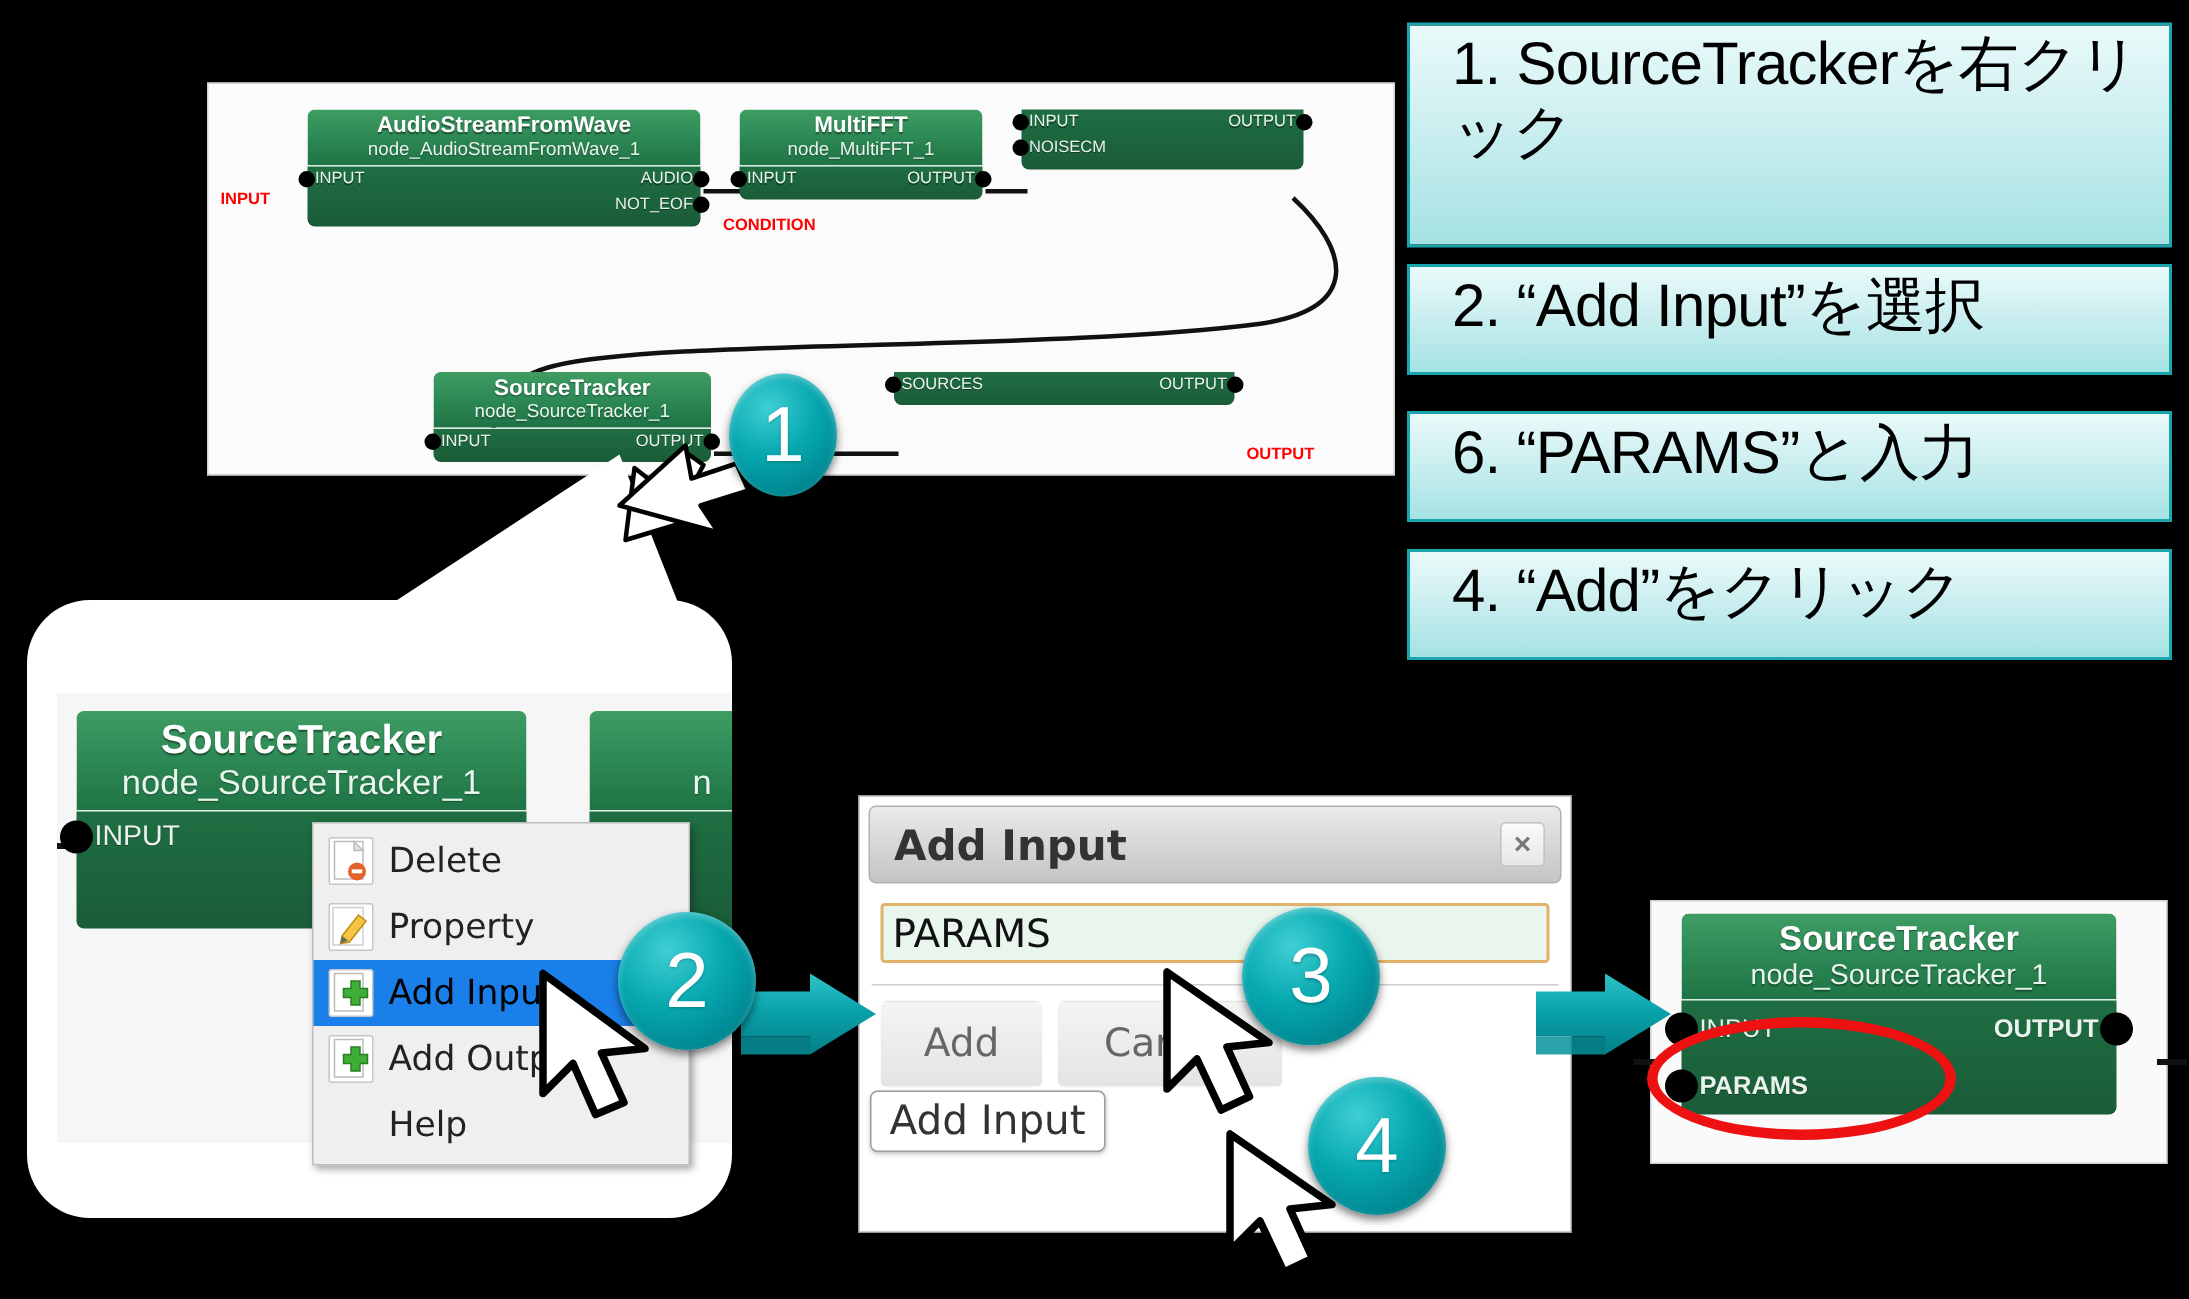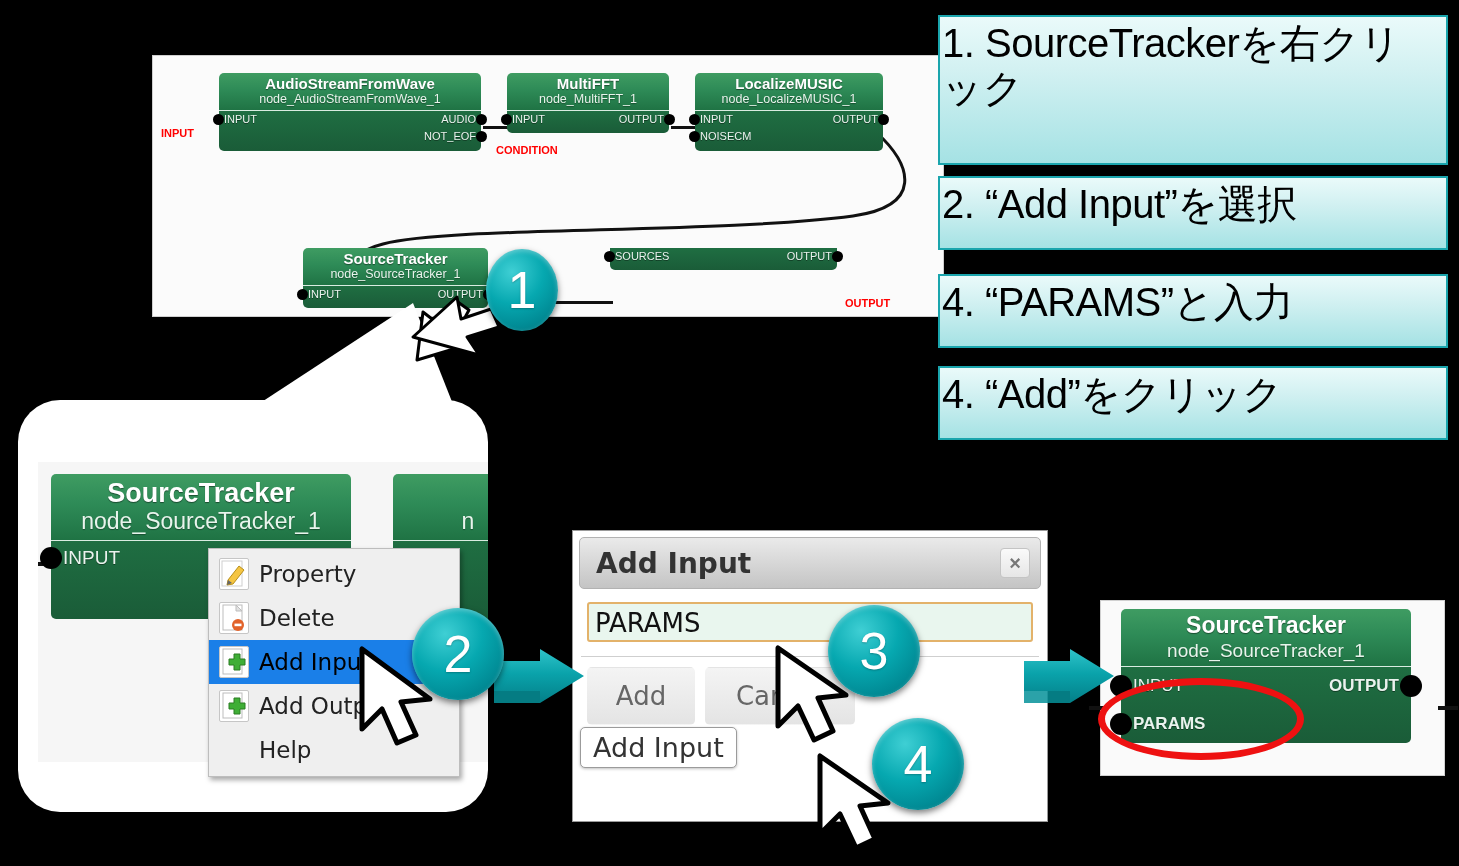--- a/index.html
+++ b/index.html
@@ -45,32 +45,32 @@
     background:#000; z-index:5;
   }
   .ext-label {
     position:absolute; color:#f00; font-size:11px; font-weight:bold;
     white-space:nowrap; line-height:11px;
   }
   .wire { position:absolute; background:#111; height:3px; }
 
   
   #top-canvas {
-    position:absolute; left:152px; top:55px; width:792px; height:262px;
+    position:absolute; left:138px; top:55px; width:792px; height:262px;
     background:#fbfbfb; border:1px solid #cfcfcf;
   }
 
   
   .instr {
     position:absolute;
     background:linear-gradient(180deg,#eafafa 0%,#d0f0f1 40%,#a5e2e4 100%);
     border:2px solid #1aa5ad;
     color:#000;
     font-size:40px; line-height:1.12;
-    padding:4px 10px 4px 2px;
+    padding:4px 10px 4px 28px;
     letter-spacing:-0.5px;
   }
 
   
   .badge {
     position:absolute; border-radius:50%;
     background:radial-gradient(circle at 36% 28%, #3fcfd4 0%, #06a8b0 42%, #018c96 72%, #027078 100%);
     box-shadow:0 3px 6px rgba(0,0,0,.5), inset 0 2px 5px rgba(255,255,255,.35);
     color:#fff; display:flex; align-items:center; justify-content:center;
     font-size:52px; font-weight:400; line-height:1;
@@ -210,24 +210,20 @@
         <span class="port-out">OUTPUT</span>
       </div>
       <span class="dot" style="left:-6px;top:3px;"></span>
       <span class="dot" style="right:-6px;top:3px;"></span>
     </div>
   </div>
 
   <div class="wire" style="left:518px;top:70px;width:28px;"></div>
 
   <div class="node" style="left:542px;top:17px;width:188px;">
-    <div class="node-head">
-      <div class="node-title">LocalizeMUSIC</div>
-      <div class="node-sub">node_LocalizeMUSIC_1</div>
-    </div>
     <div class="node-body" style="height:40px;">
       <div class="port-row">
         <span class="port-in">INPUT</span>
         <span class="port-out">OUTPUT</span>
       </div>
       <div class="port-row">
         <span class="port-in">NOISECM</span>
       </div>
       <span class="dot" style="left:-6px;top:3px;"></span>
       <span class="dot" style="left:-6px;top:20px;"></span>
@@ -260,21 +256,21 @@
       </div>
       <span class="dot" style="left:-6px;top:3px;"></span>
       <span class="dot" style="right:-6px;top:3px;"></span>
     </div>
   </div>
   <span class="ext-label" style="left:692px;top:242px;">OUTPUT</span>
 </div>
 
 <div class="instr" style="left:938px;top:15px;width:510px;height:150px;">1. SourceTrackerを右クリック</div>
 <div class="instr" style="left:938px;top:176px;width:510px;height:74px;">2. “Add Input”を選択</div>
-<div class="instr" style="left:938px;top:274px;width:510px;height:74px;">4. “PARAMS”と入力</div>
+<div class="instr" style="left:938px;top:274px;width:510px;height:74px;">6. “PARAMS”と入力</div>
 <div class="instr" style="left:938px;top:366px;width:510px;height:74px;">4. “Add”をクリック</div>
 
 <svg style="position:absolute;left:395px;top:290px;width:140px;height:80px;z-index:20;">
   <path d="M 22 70 L 28 22 L 46 36 L 60 10 L 74 20 L 60 46 L 82 52 Z" fill="#fff" stroke="#000" stroke-width="3" stroke-linejoin="round"></path>
 </svg>
 <svg style="position:absolute;left:405px;top:285px;width:150px;height:80px;z-index:21;">
   <path d="M 8 52 L 52 12 L 56 34 L 86 24 L 94 42 L 62 52 L 74 70 Z" fill="#fff" stroke="#000" stroke-width="3" stroke-linejoin="round"></path>
 </svg>
 <div class="badge" style="left:486px;top:249px;width:72px;height:82px;border-radius:50%;z-index:25;">1</div>
 
@@ -308,44 +304,44 @@
         <div class="port-row" style="height:34px;">
           <span class="port-in" style="font-size:19px;line-height:34px;left:2px;">S</span>
         </div>
       </div>
     </div>
 
   </div>
 </div>
 
 <div id="ctxmenu">
-
-  <div class="mi">
-    <span class="ico">
-      <svg width="28" height="30" viewBox="0 0 28 30">
-        <rect x="2" y="2" width="20" height="25" fill="#fff" stroke="#cfcfcf"></rect>
-        <path d="M8 21 L19 7 L24 11 L13 25 L7 26 Z" fill="#f5c542" stroke="#b98f18" stroke-width="1"></path>
-        <path d="M7 26 L8 21 L12 24 Z" fill="#666"></path>
-      </svg>
-    </span>
-    <span>Property</span>
-  </div>
 
   <div class="mi">
     <span class="ico">
       <svg width="28" height="30" viewBox="0 0 28 30">
         <rect x="3" y="2" width="19" height="25" fill="#fff" stroke="#bdbdbd"></rect>
         <path d="M16 2 L22 8 L16 8 Z" fill="#e2e2e2" stroke="#bdbdbd"></path>
         <circle cx="18" cy="22" r="6" fill="#e2622a"></circle>
         <rect x="14.5" y="20.6" width="7" height="2.6" fill="#fff"></rect>
       </svg>
     </span>
     <span>Delete</span>
   </div>
 
+  <div class="mi">
+    <span class="ico">
+      <svg width="28" height="30" viewBox="0 0 28 30">
+        <rect x="2" y="2" width="20" height="25" fill="#fff" stroke="#cfcfcf"></rect>
+        <path d="M8 21 L19 7 L24 11 L13 25 L7 26 Z" fill="#f5c542" stroke="#b98f18" stroke-width="1"></path>
+        <path d="M7 26 L8 21 L12 24 Z" fill="#666"></path>
+      </svg>
+    </span>
+    <span>Property</span>
+  </div>
+
   <div class="mi sel">
     <span class="ico">
       <svg width="28" height="30" viewBox="0 0 28 30">
         <rect x="3" y="2" width="19" height="25" fill="#fff" stroke="#bdbdbd"></rect>
         <path d="M9 12 h5 v-5 h6 v5 h5 v6 h-5 v5 h-6 v-5 h-5 Z" fill="#3fae36" stroke="#2a7d23" stroke-width="1"></path>
       </svg>
     </span>
     <span>Add Input</span>
   </div>
 

